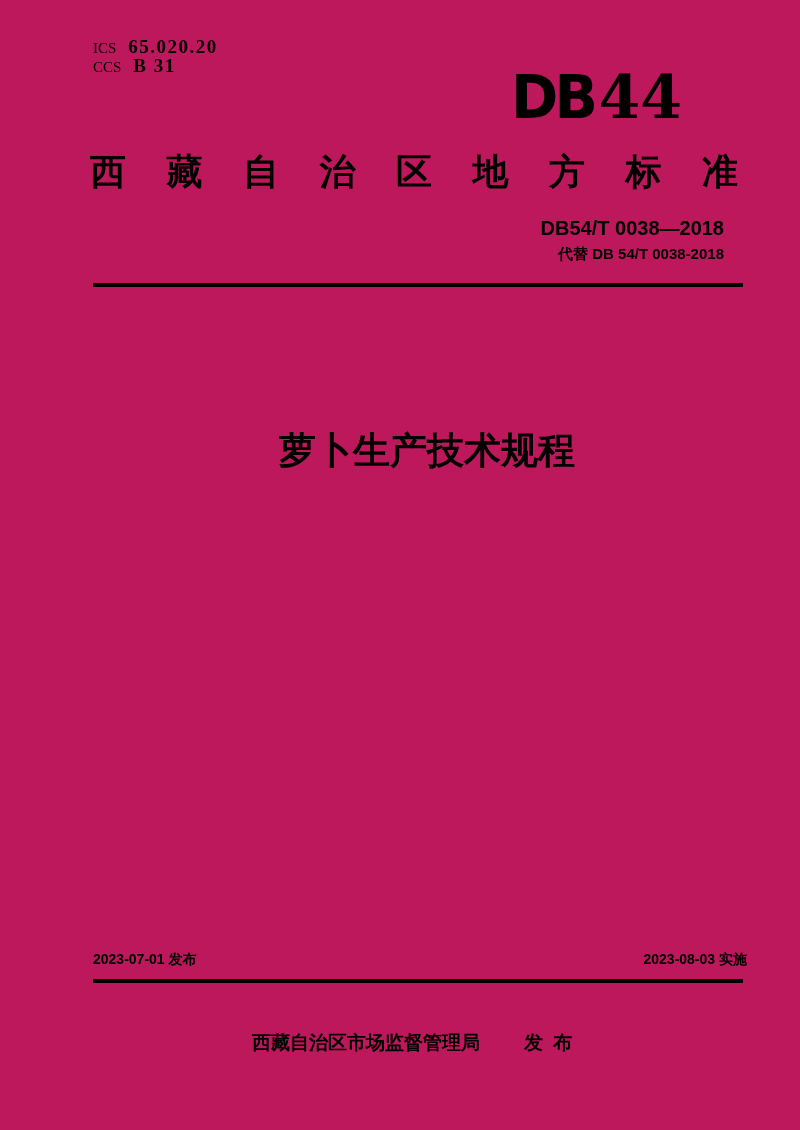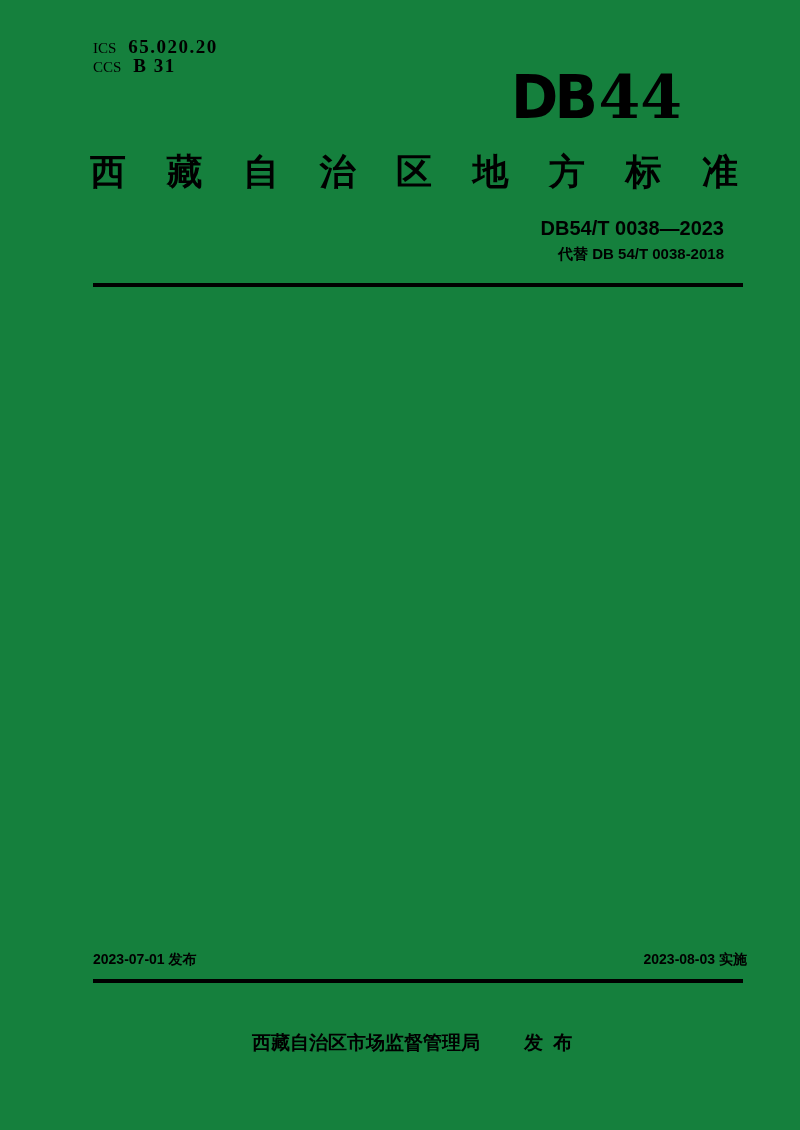--- a/index.html
+++ b/index.html
@@ -1,20 +1,20 @@
 <!DOCTYPE html>
 <html><head>
 <meta charset="utf-8">
 <style>
   html, body { margin: 0; padding: 0; background: #ffffff; }
   .page {
     position: relative;
     width: 800px;
     height: 1130px;
-    background: #15803d;
+    background: #be185d;
     color: #000000;
     font-family: "Liberation Sans", sans-serif;
     overflow: hidden;
   }
 
   
   .code-line {
     position: absolute;
     left: 93px;
     display: flex;
@@ -170,26 +170,27 @@
     <span>自</span>
     <span>治</span>
     <span>区</span>
     <span>地</span>
     <span>方</span>
     <span>标</span>
     <span>准</span>
   </div>
 
   <div class="stdno">
-    <div class="stdno-main">DB54/T 0038—2023</div>
+    <div class="stdno-main">DB54/T 0038—2018</div>
     <div class="stdno-sub">代替 DB 54/T 0038-2018</div>
   </div>
 
   <div class="rule rule-top"></div>
 
+  <div class="doc-title">萝卜生产技术规程</div>
 
   <div class="date-row">
     <span>2023-07-01 发布</span>
     <span>2023-08-03 实施</span>
   </div>
 
   <div class="rule rule-bottom"></div>
 
   <div class="publisher-row">
     <span>西藏自治区市场监督管理局</span>

